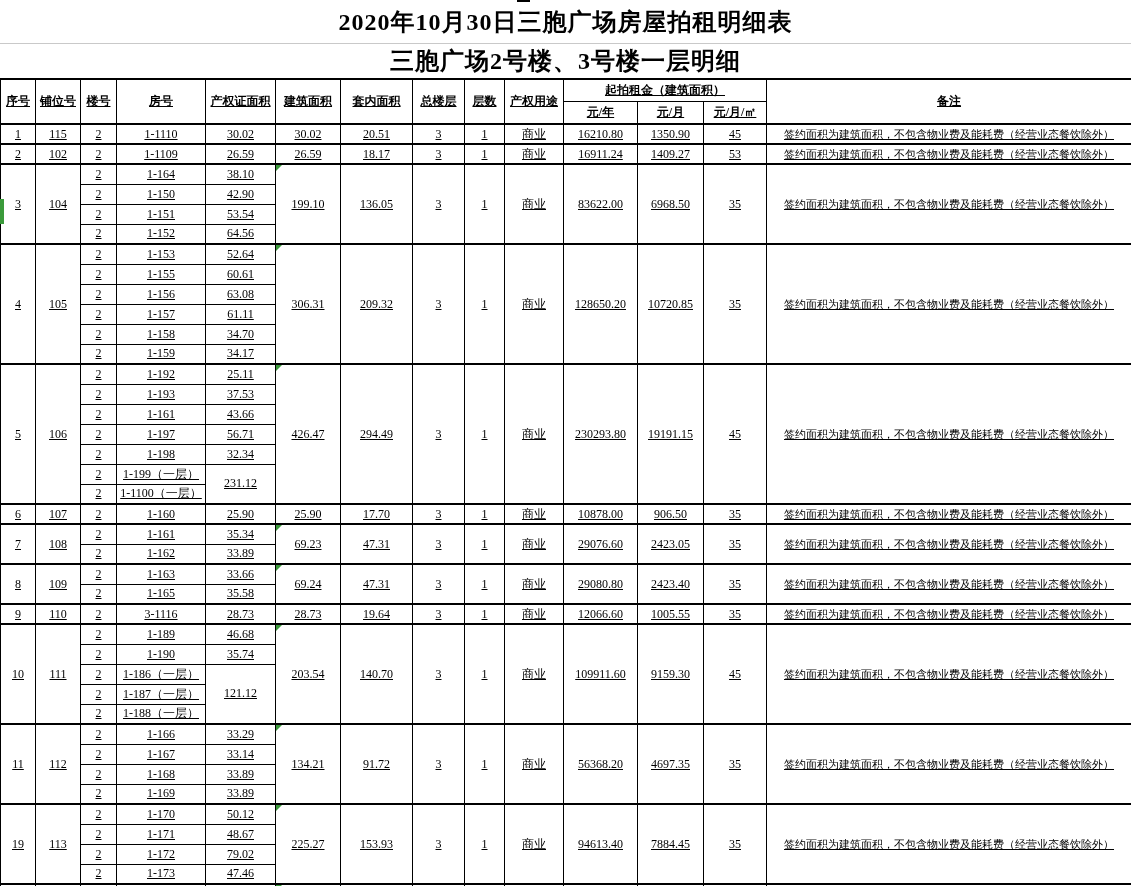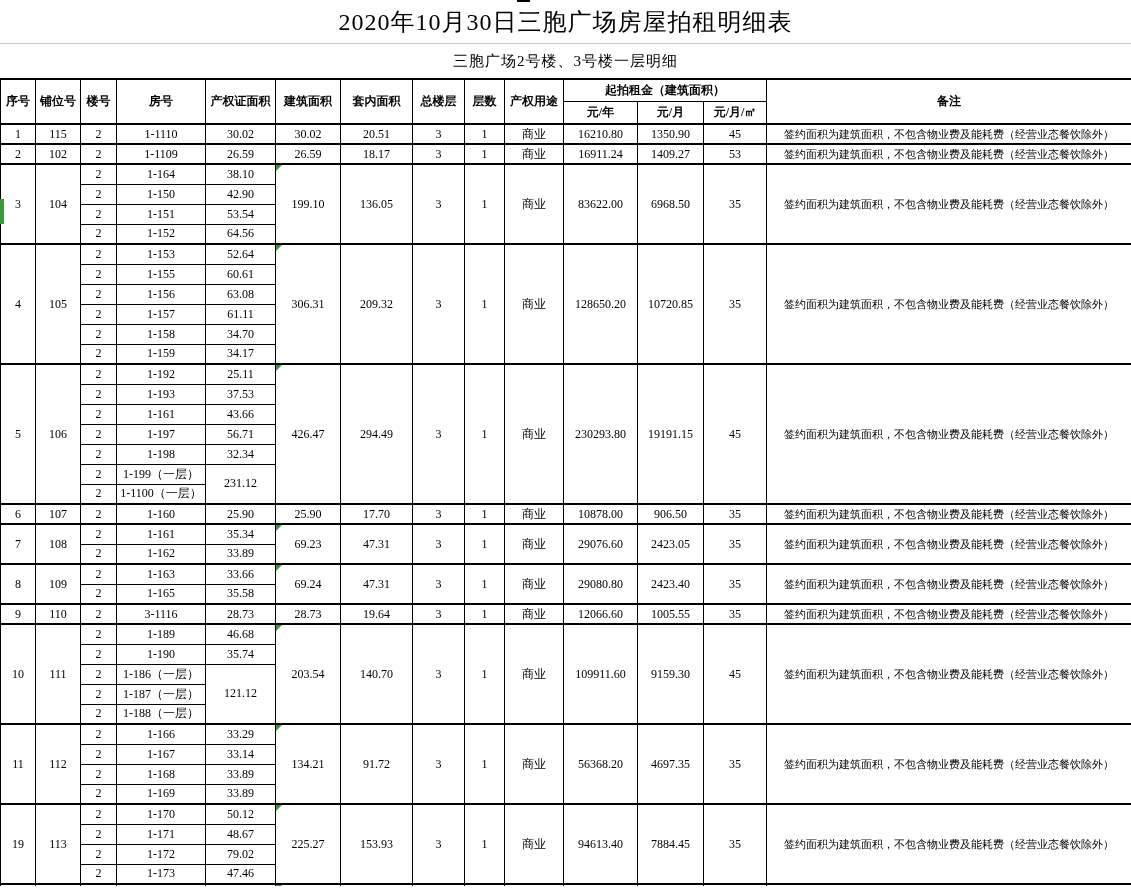--- a/index.html
+++ b/index.html
@@ -2,27 +2,27 @@
 <html><head>
 <meta charset="utf-8">
 <style>
   html,body{margin:0;padding:0;}
   body{
     width:1131px;height:889px;background:#ffffff;overflow:hidden;position:relative;
     font-family:"Liberation Serif","DejaVu Serif",serif;color:#000;
   }
   .title-row{
     height:43px;display:flex;align-items:center;justify-content:center;
-    font-size:24px;font-weight:normal;border-bottom:1px solid #c9c9c9;letter-spacing:1px;
+    font-size:24px;font-weight:bold;border-bottom:1px solid #c9c9c9;letter-spacing:1px;
   }
   .subtitle-row{
     height:34px;display:flex;align-items:center;justify-content:center;
-    font-size:15px;font-weight:normal;letter-spacing:1px;
+    font-size:24px;font-weight:bold;letter-spacing:1px;
   }
-  table{width:1131px;table-layout:fixed;border-collapse:collapse;}
+  table{width:1131px;table-layout:fixed;border-collapse:collapse;text-decoration:underline;}
   td{
     border:1px solid #000;text-align:center;vertical-align:middle;
     font-size:12px;padding:0;overflow:hidden;white-space:nowrap;
   }
   thead td{font-weight:bold;}
   thead tr.h1 td{border-top:2px solid #000;}
   tbody tr{height:20px;}
   tbody tr.gs td{border-top:2px solid #000;}
   tr.partial{height:2px;}
   tr.partial td{border-top:2px solid #000;border-bottom:none;}

